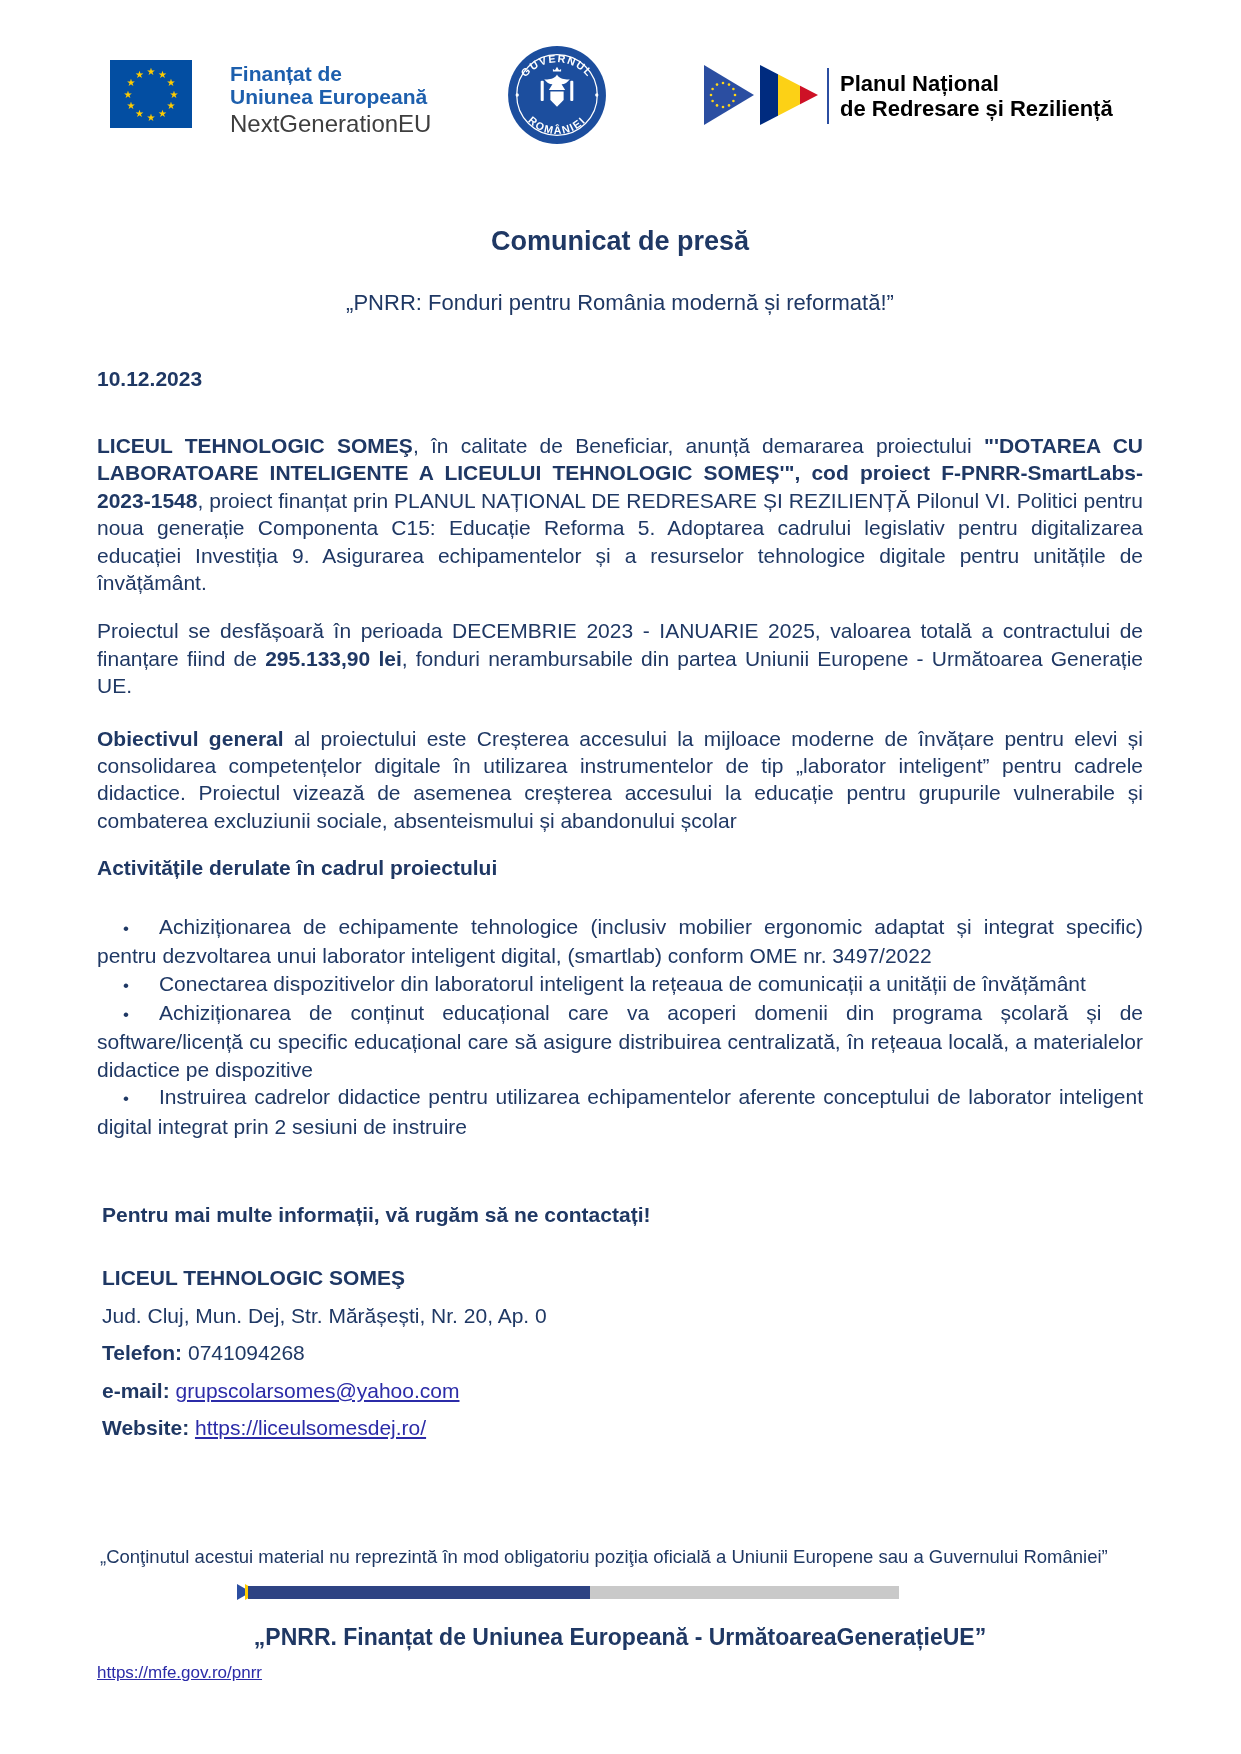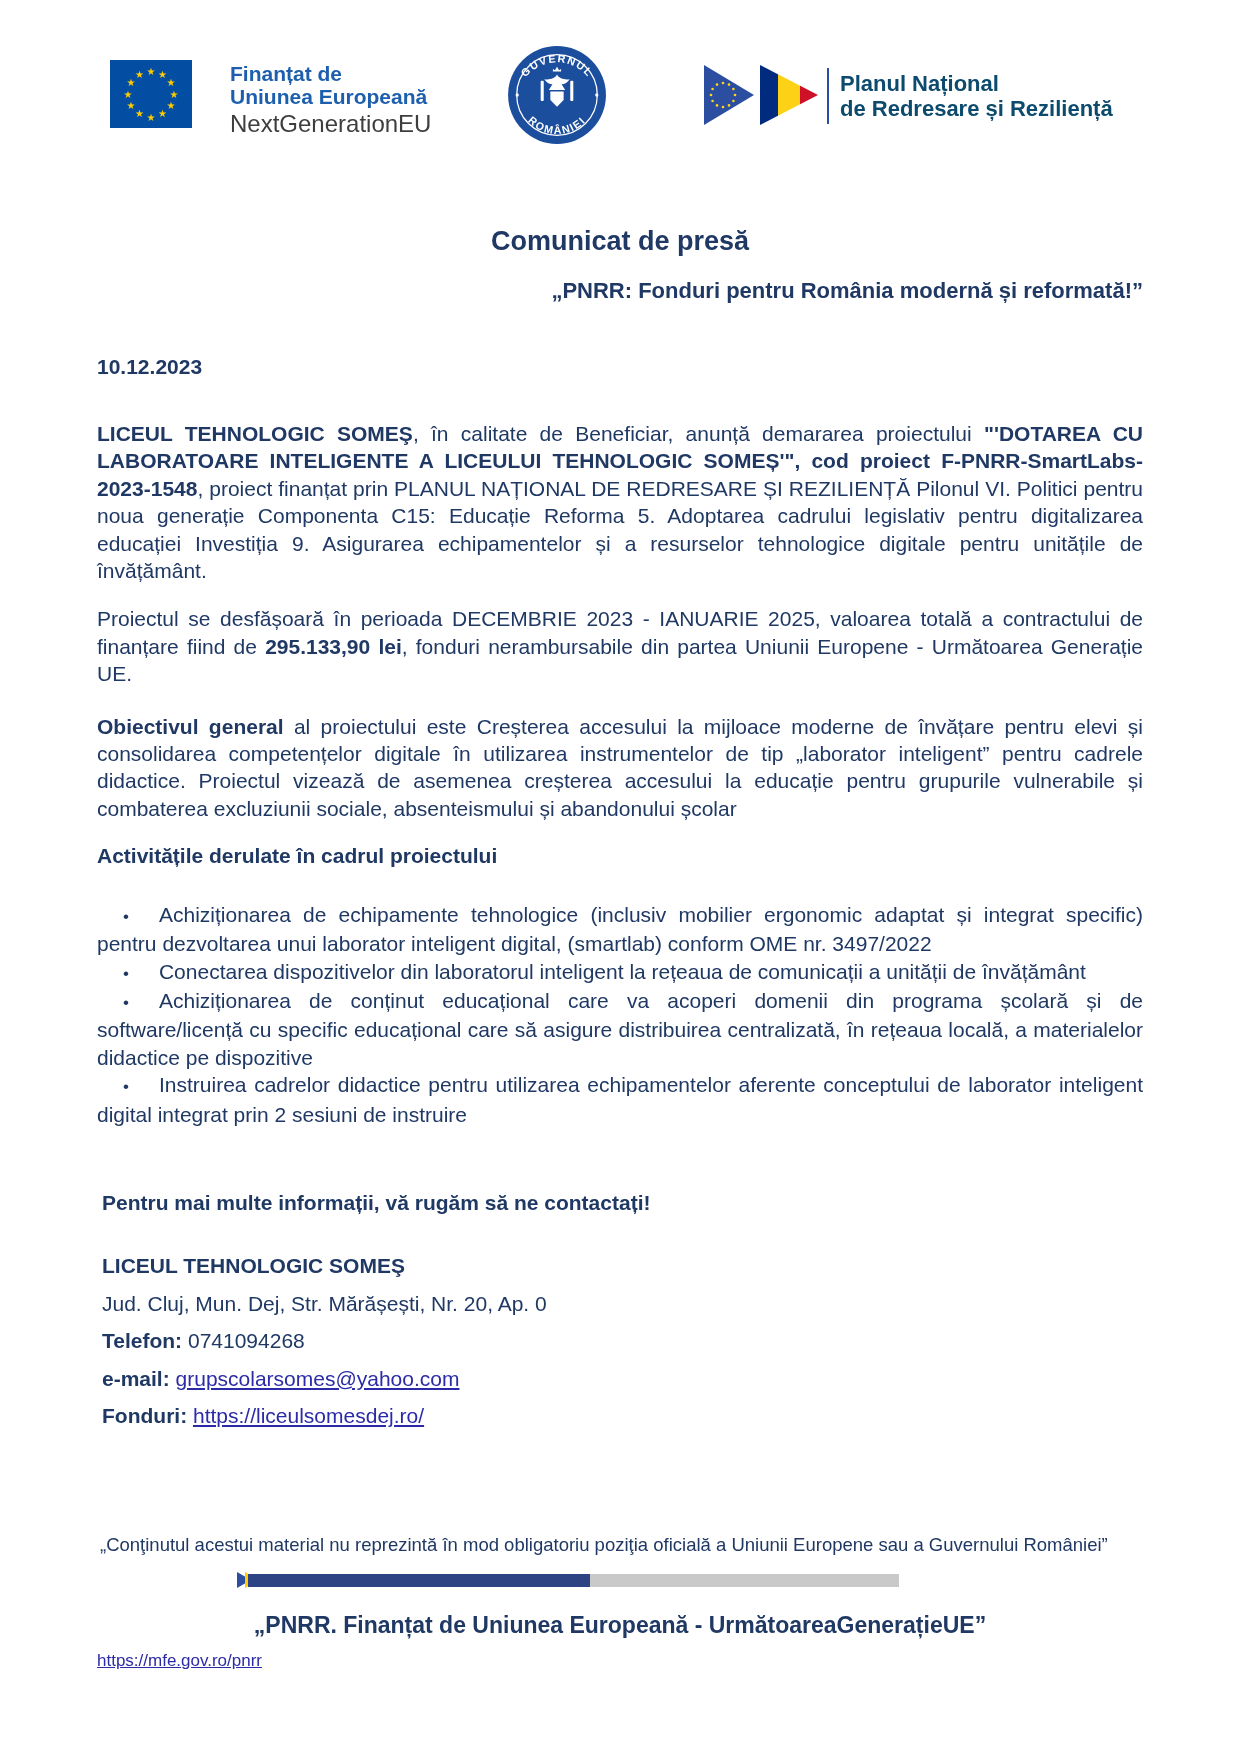--- a/index.html
+++ b/index.html
@@ -10,25 +10,25 @@
   
   .header{position:relative;height:140px;}
   .eu-logo{position:absolute;left:110px;top:60px;display:flex;align-items:flex-start;gap:38px;}
   .eu-flag{display:block;}
   .eu-text{padding-top:2px;}
   .eu-l1{font-size:21px;line-height:23px;font-weight:bold;color:#1D5FAD;}
   .eu-l3{font-size:24px;line-height:20px;color:#3E3E3E;margin-top:6px;}
   .seal-wrap{position:absolute;left:506px;top:44px;}
   .pnrr{position:absolute;left:704px;top:64px;display:flex;align-items:center;}
   .pnrr-sep{width:2px;height:56px;background:#2B4EA1;margin:0 11px 0 7px;}
-  .pnrr-text{font-size:22px;line-height:25px;font-weight:600;color:#0c4a6e;}
+  .pnrr-text{font-size:22px;line-height:25px;font-weight:600;color:#000000;}
   
   .content{margin:0 98px 0 97px;}
   .title{margin:85px 0 0;font-size:27px;line-height:32px;font-weight:bold;text-align:center;}
-  .subtitle{margin:20px 0 0;font-size:22px;line-height:28px;font-weight:bold;text-align:right;}
+  .subtitle{margin:32px 0 0;font-size:22px;line-height:28px;font-weight:normal;text-align:center;}
   .date{margin:48px 0 0;font-size:21px;line-height:27px;font-weight:bold;text-align:left;}
   .para{font-size:21px;line-height:27.4px;text-align:justify;margin:0;}
   .p1{margin-top:40px;}
   .p2{margin-top:21px;}
   .p3{margin-top:25px;}
   .heading{margin:20px 0 0;font-size:21px;line-height:27.4px;font-weight:bold;}
   .bullets{margin-top:31px;}
   .bullet{font-size:21px;line-height:27.4px;text-align:justify;margin:0;}
   .b-dot{font-size:17px;padding-left:26px;padding-right:30px;}
   .cta{margin:61px 0 0 5px;font-size:21px;line-height:27.4px;font-weight:bold;}
@@ -161,21 +161,21 @@
       <p class="bullet"><span class="b-dot">•</span><span>Instruirea cadrelor didactice pentru utilizarea echipamentelor aferente conceptului de laborator inteligent digital integrat prin 2 sesiuni de instruire</span></p>
     </div>
 
     <p class="cta">Pentru mai multe informații, vă rugăm să ne contactați!</p>
 
     <div class="contact">
       <p class="org">LICEUL TEHNOLOGIC SOMEŞ</p>
       <p>Jud. Cluj, Mun. Dej, Str. Mărășești, Nr. 20, Ap. 0</p>
       <p><b>Telefon: </b><span>0741094268</span></p>
       <p><b>e-mail: </b><a class="doc-link" href="#">grupscolarsomes@yahoo.com</a></p>
-      <p><b>Fonduri: </b><a class="doc-link" href="#">https://liceulsomesdej.ro/</a></p>
+      <p><b>Website: </b><a class="doc-link" href="#">https://liceulsomesdej.ro/</a></p>
     </div>
 
     <p class="disclaimer">„Conţinutul acestui material nu reprezintă în mod obligatoriu poziţia oficială a Uniunii Europene sau a Guvernului României”</p>
 
     <div class="divider">
       <span class="arr arr-blue"></span>
       <span class="arr arr-yellow"></span>
       <span class="bar-navy"></span>
       <span class="bar-gray"></span>
     </div>

